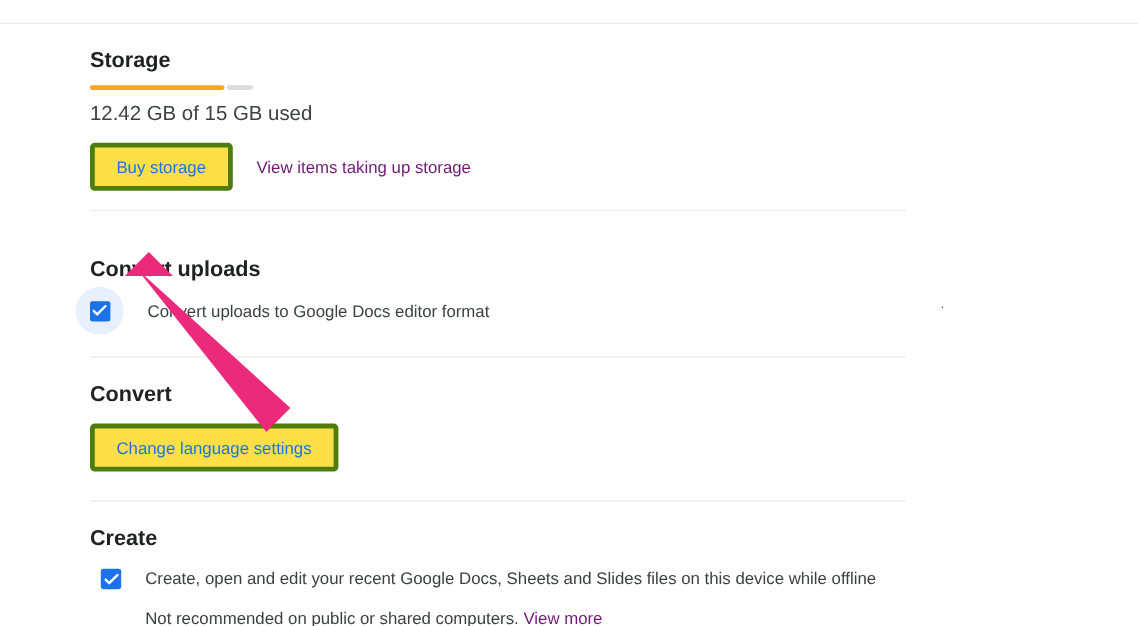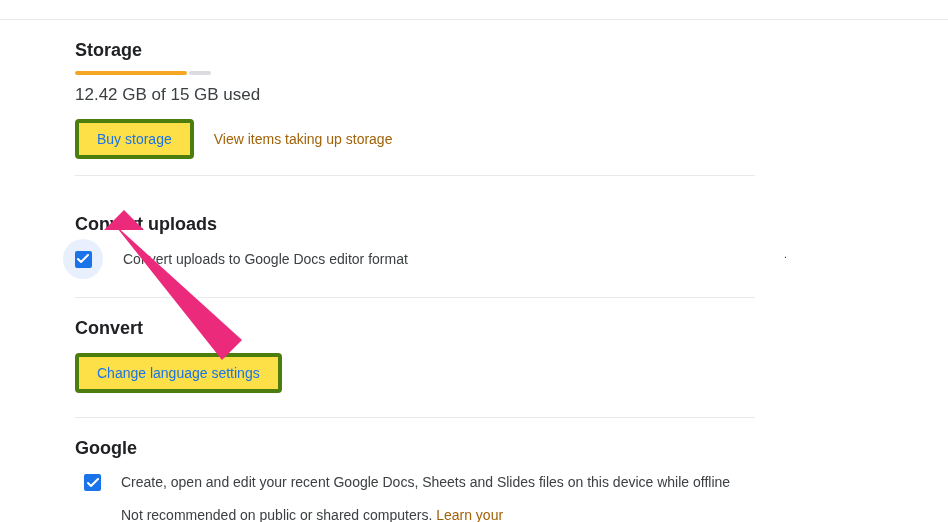--- a/index.html
+++ b/index.html
@@ -67,21 +67,21 @@
     background: #fde047;
     color: #1a73e8;
     font-size: 14px;
     font-weight: 500;
     padding: 8px 18px;
     border-radius: 4px;
     font-family: inherit;
     cursor: pointer;
   }
   .link {
-    color: #a16207;
+    color: #701a75;
     font-size: 14px;
     cursor: pointer;
   }
   .divider {
     height: 1px;
     background: #e8eaed;
     margin: 0;
   }
   .section {
     padding-top: 20px;
@@ -181,31 +181,31 @@
 
   <div class="section">
     <h3 class="section-title">Convert</h3>
     <div style="margin-top:14px;margin-bottom:6px">
       <button class="btn-outline">Change language settings</button>
     </div>
   </div>
   <div class="divider"></div>
 
   <div class="section">
-    <h3 class="section-title">Google</h3>
+    <h3 class="section-title">Create</h3>
     <div class="check-row">
       <div class="checkbox check-plain">
         <svg width="12" height="10" viewBox="0 0 12 10">
             <path d="M1 5 L4 8 L11 1" stroke="#fff" stroke-width="2" fill="none" stroke-linecap="round" stroke-linejoin="round"></path>
           </svg>
       </div>
       <div>
         <div class="check-text">Create, open and edit your recent Google Docs, Sheets and Slides files on this device while offline</div>
         <div class="subtext">
-          <span>Not recommended on public or shared computers. </span><span class="link">Learn your</span>
+          <span>Not recommended on public or shared computers. </span><span class="link">View more</span>
         </div>
       </div>
     </div>
   </div>
 
 </div>
 
 <div class="arrow-wrap">
   <svg width="170" height="170" viewBox="0 0 170 170">
     <polygon points="12,20 52,20 32,0" fill="#ec2a7b"></polygon>

